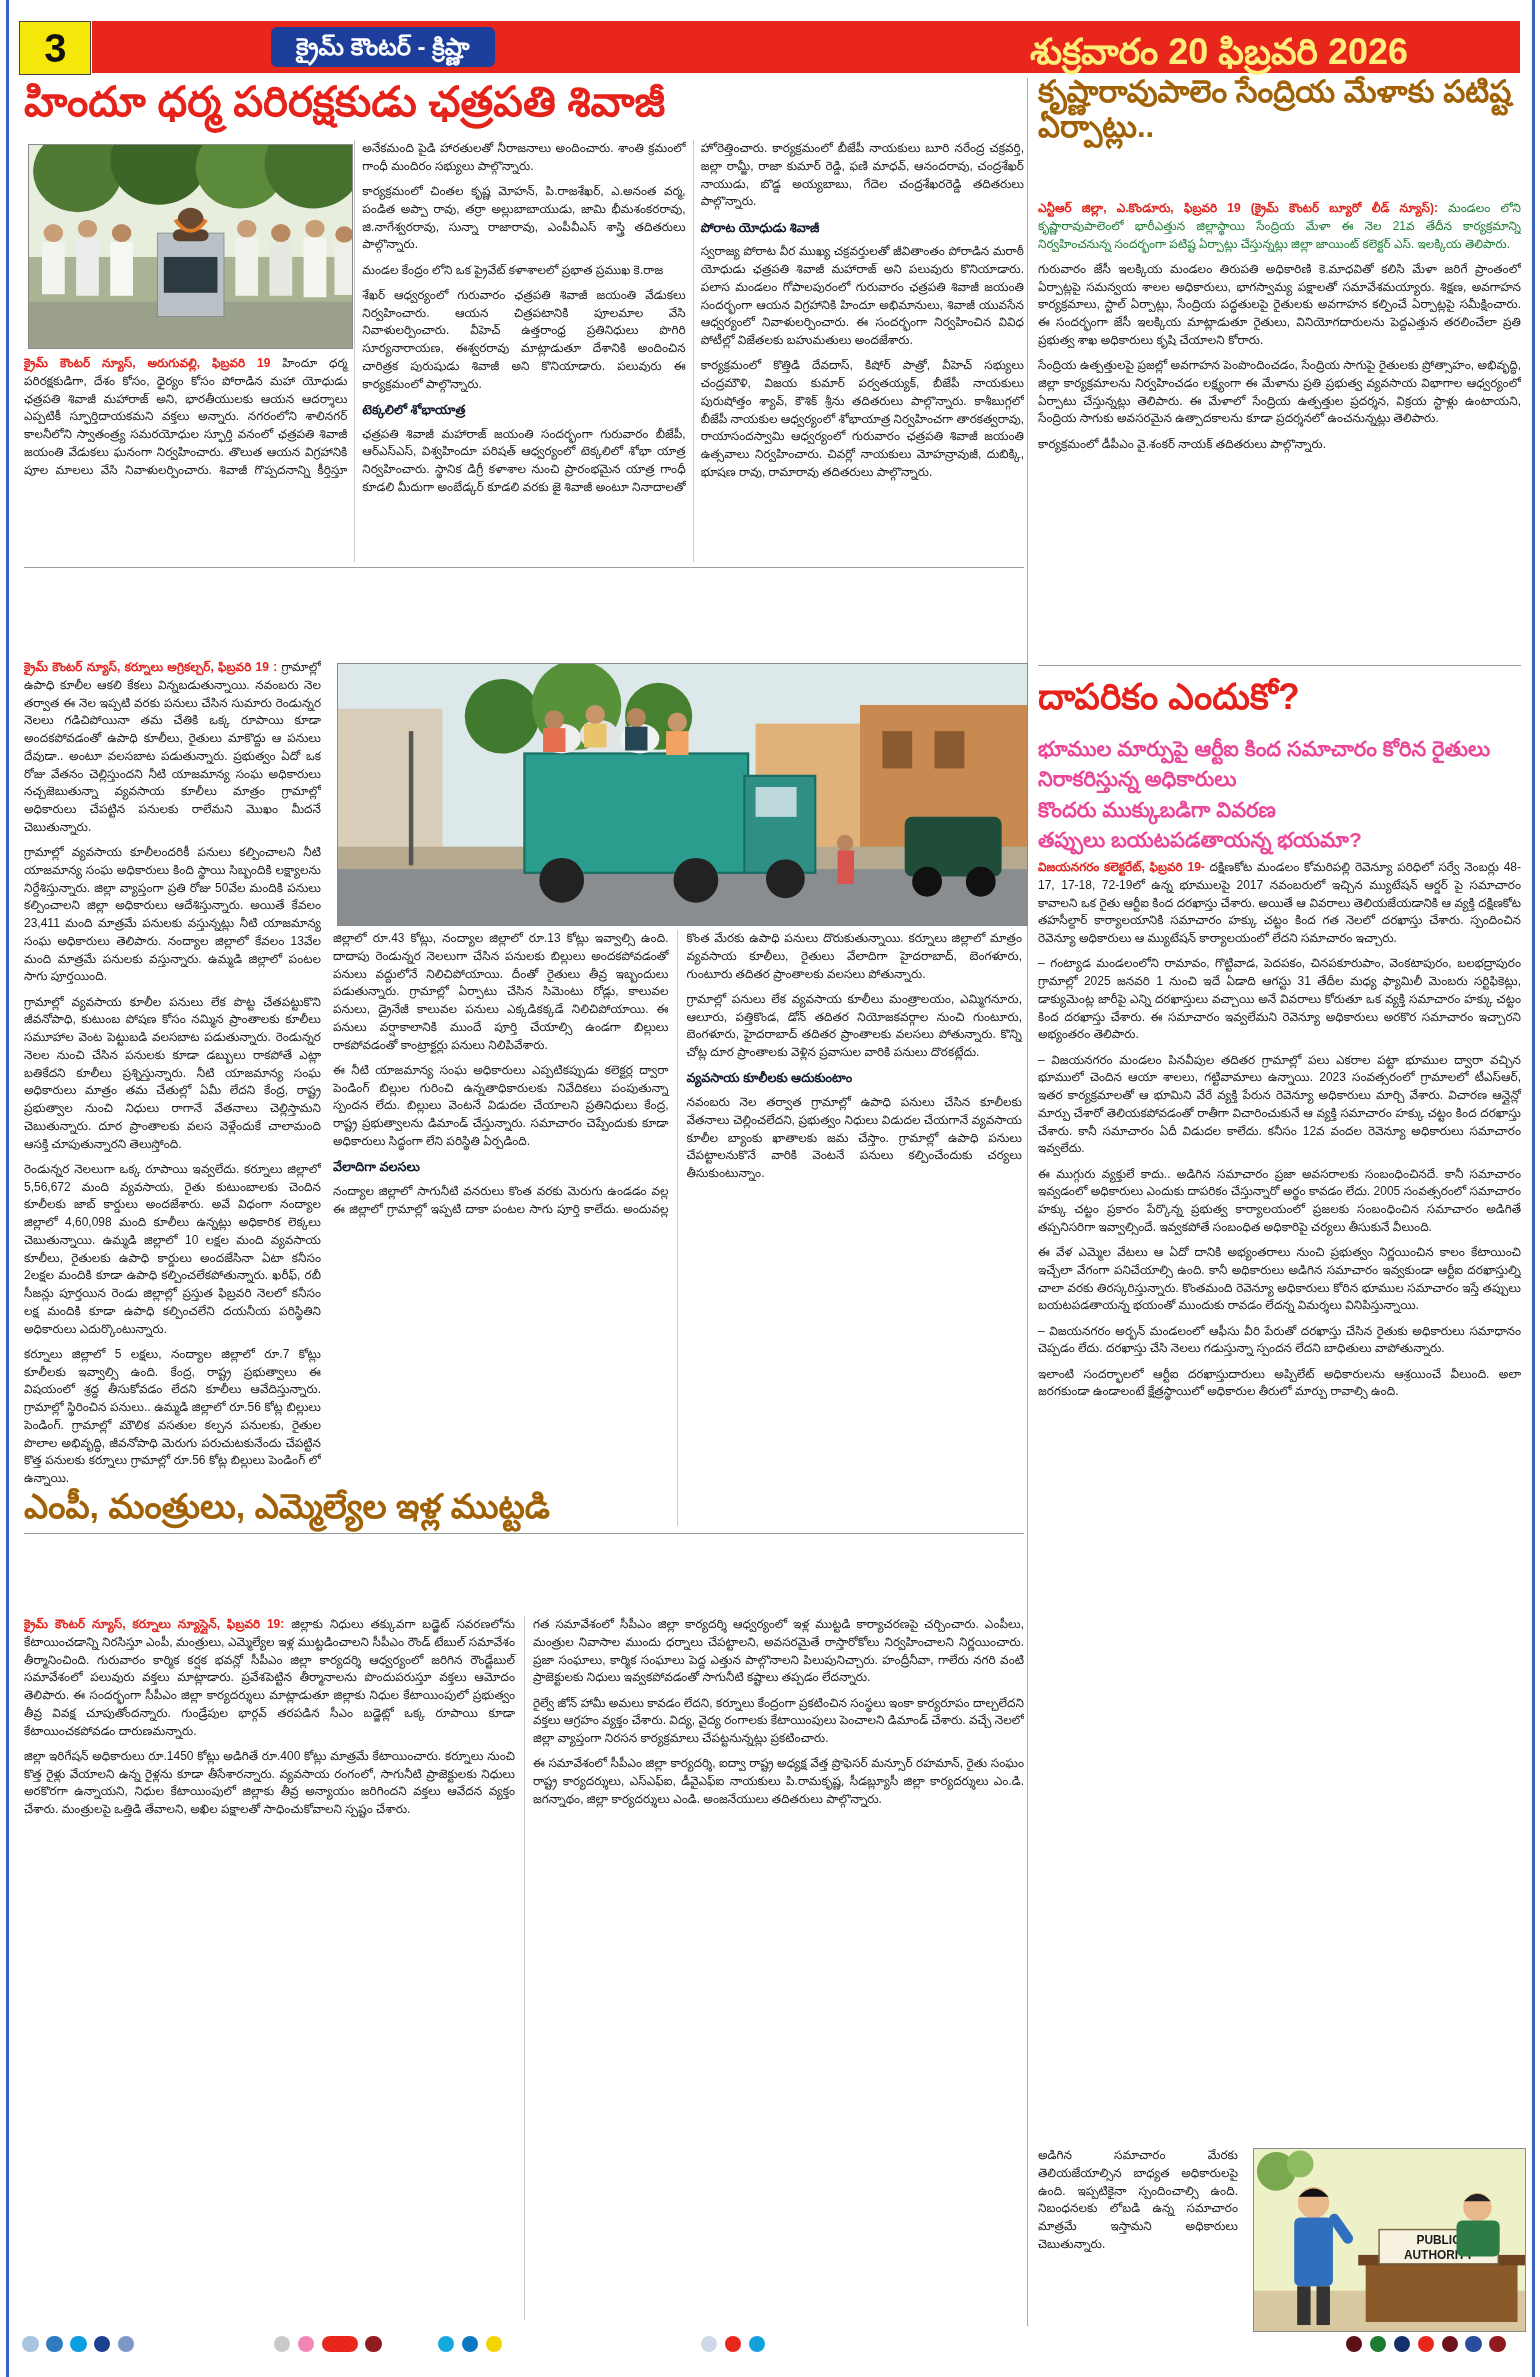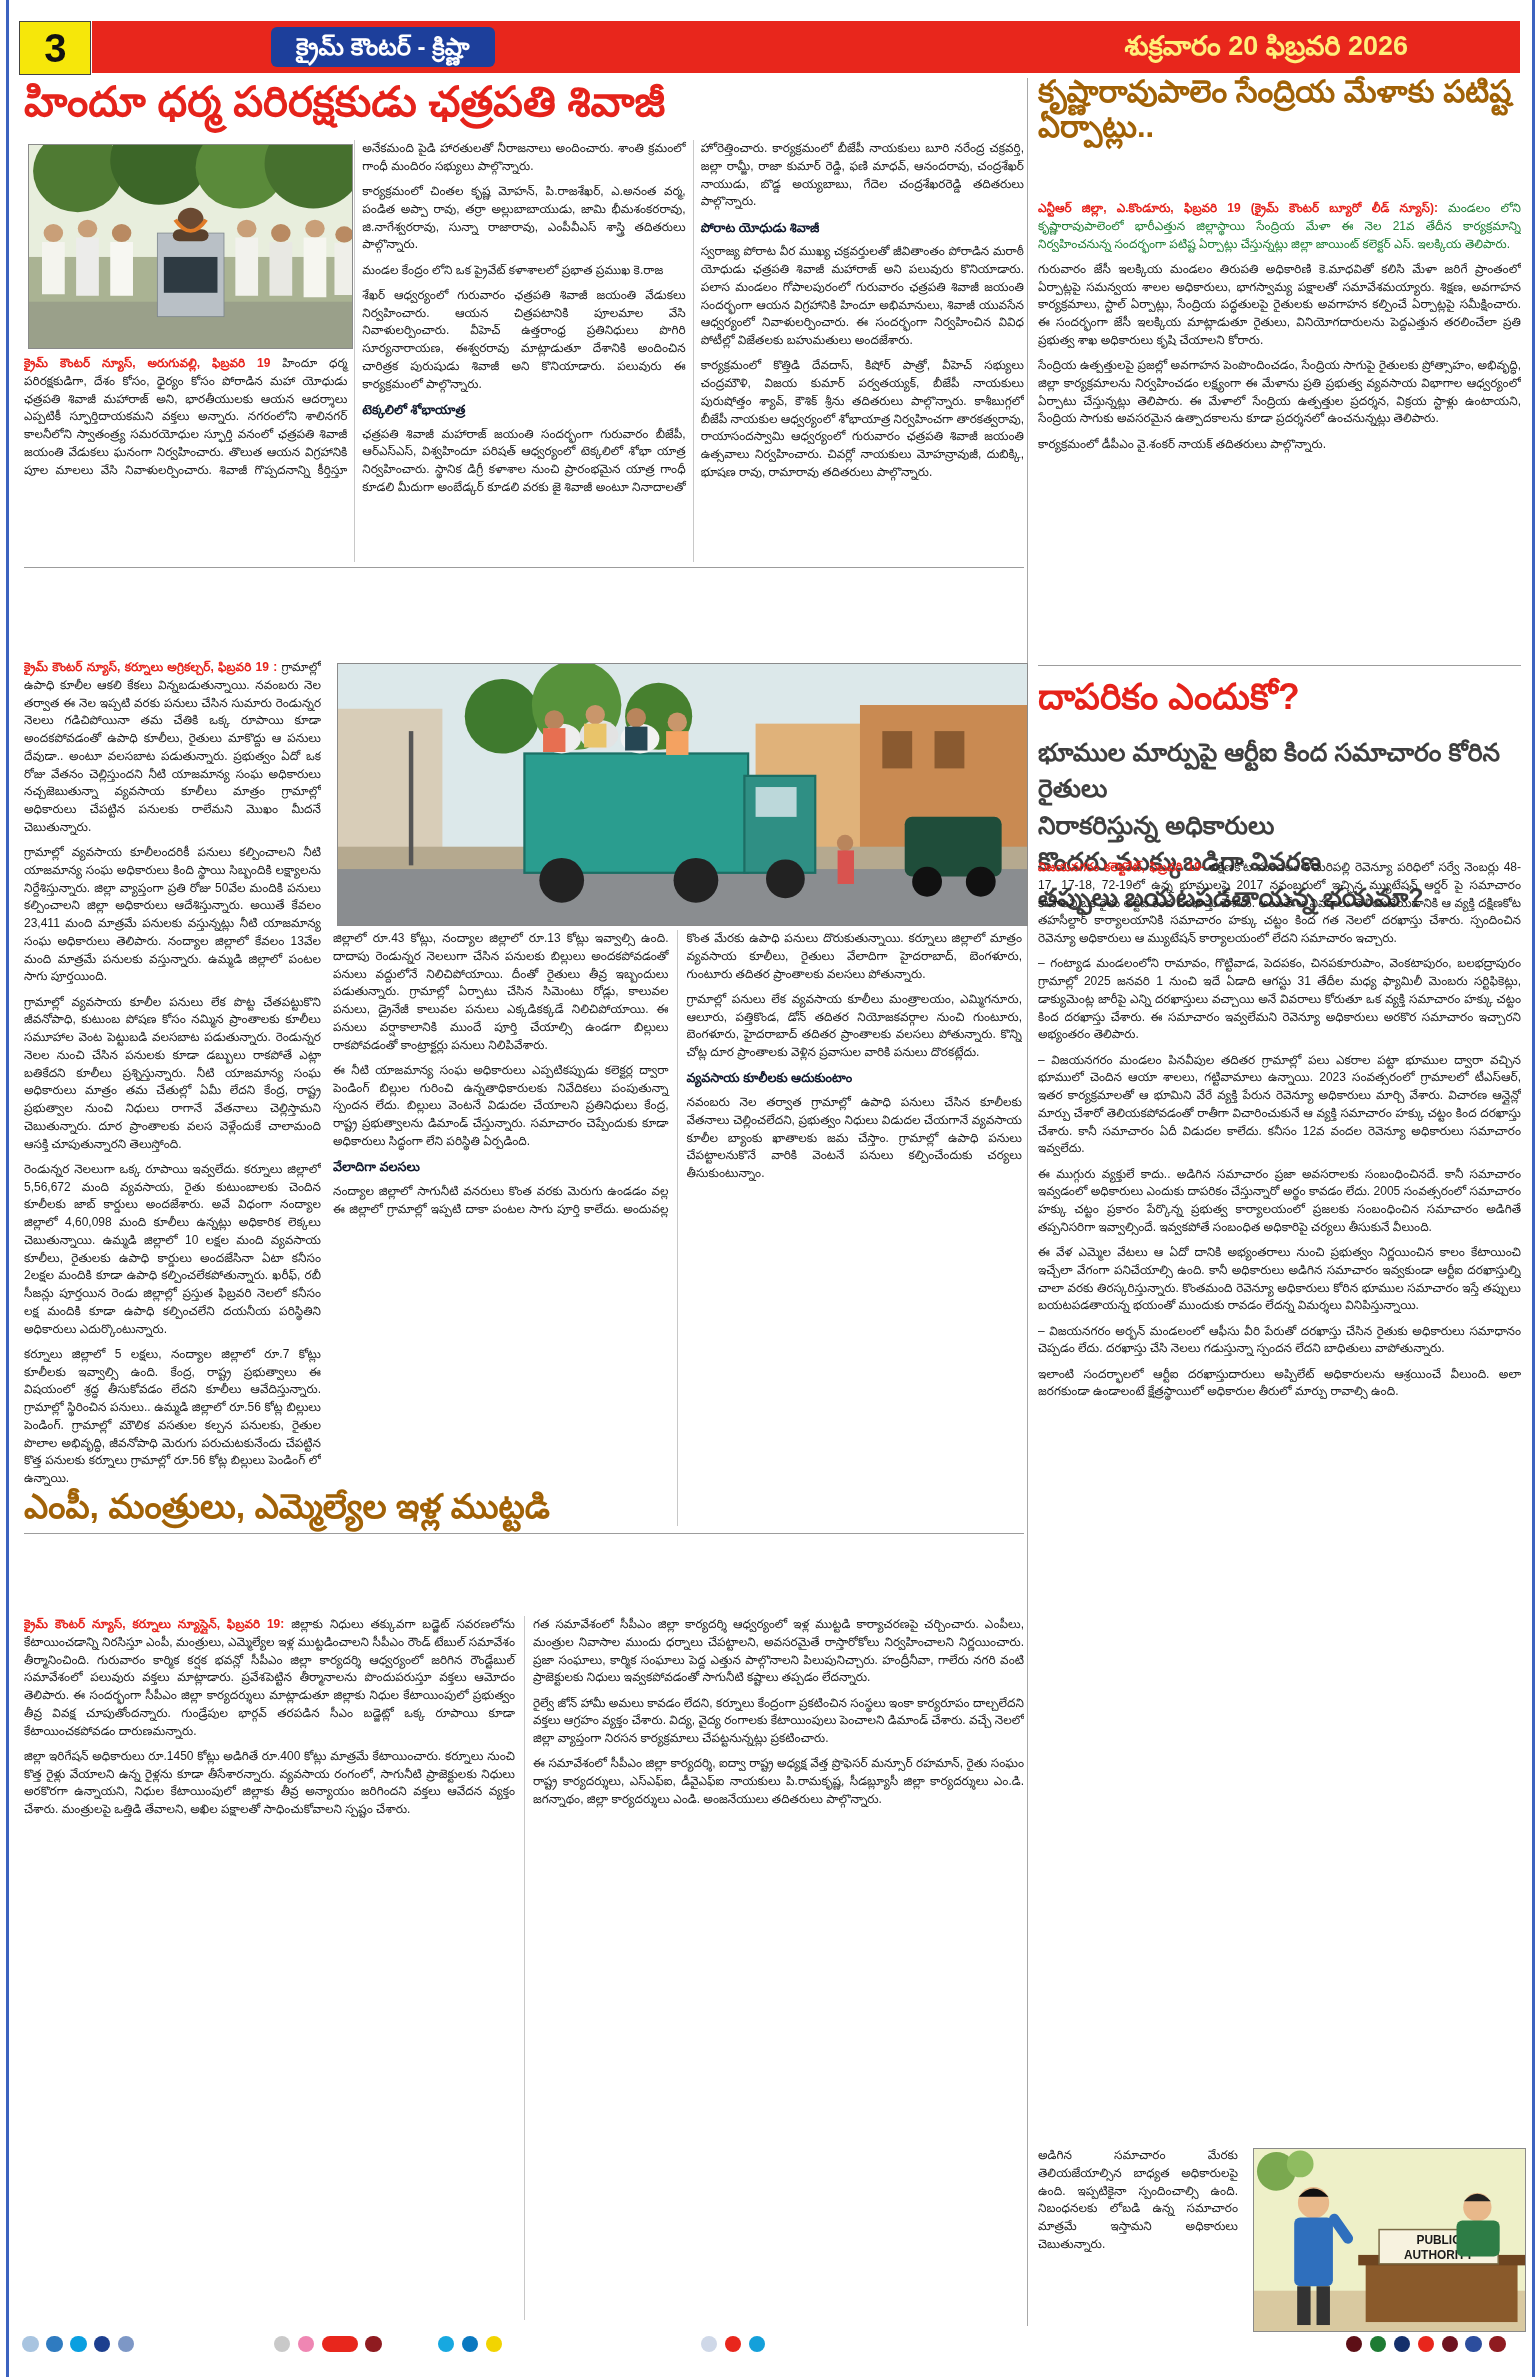--- a/index.html
+++ b/index.html
@@ -7,42 +7,42 @@
         font-family:"Liberation Sans","DejaVu Sans",sans-serif;overflow:hidden;margin:0 auto;}
   .edge{position:absolute;top:0;bottom:0;width:3px;background:#3c63c0;}
   .abs{position:absolute;}
 
   
   .pagenum{left:19.4px;top:21px;width:70px;height:52px;background:#f6e70a;border:0.7px solid #444;
            display:flex;align-items:center;justify-content:center;font-size:40px;font-weight:bold;color:#111;}
   .banner{left:92px;top:21px;width:1428px;height:52px;background:#e8261c;}
   .masthead{position:absolute;left:179px;top:6px;height:40px;line-height:40px;padding:0 25px;
             background:#1d3f9b;border-radius:6px;color:#ffffff;font-size:24px;font-weight:bold;}
-  .dateline-top{position:absolute;right:112px;top:10.4px;color:#ffef7a;font-size:27px;font-weight:bold;}
+  .dateline-top{position:absolute;right:112px;top:10.4px;color:#ffef7a;font-size:36px;font-weight:bold;}
 
   
   .hl{font-weight:bold;line-height:1.12;}
   .hl-red{color:#e5231b;}
   .hl-blue{color:#a16207;}
   .byline-red{color:#e5231b;font-weight:bold;font-size:22.4px;}
 
   
   .body-text{font-size:12px;line-height:1.48;color:#1b1b1b;text-align:justify;overflow:hidden;}
   .para{margin:0 0 7.5px 0;}
   .subhead{margin:3px 0 6px 0;font-weight:bold;color:#0f172a;font-size:12.7px;}
   .dateline{color:#e5231b;font-weight:bold;}
   .lead-green{color:#1e7b33;}
   .cols3{column-count:3;column-gap:15px;column-rule:0.7px solid #c8c8c8;}
   .cols2{column-count:2;column-gap:18px;column-rule:0.7px solid #c8c8c8;}
   figure{margin:4px;}
   .photo{border:0.7px solid #8a8a8a;break-inside:avoid;background:#dde5d5;}
   .vrule{position:absolute;width:0.7px;background:#a8a8a8;}
   .hrule{position:absolute;height:0.7px;background:#9c9c9c;}
 
-  .subtitle-blue{color:#404040;font-weight:bold;font-size:25px;line-height:1.45;}
+  .subtitle-blue{color:#ec4899;font-weight:bold;font-size:21px;line-height:1.45;}
   .dot{display:inline-block;width:16.4px;height:16.4px;border-radius:50%;margin-right:7.5px;vertical-align:middle;}
   .dot-pill{width:36px;border-radius:9px;}
 </style>
 </head>
 <body>
 
 <div class="page">
 
   <div class="edge" style="left:6px;"></div>
   <div class="edge" style="right:6px;"></div>

